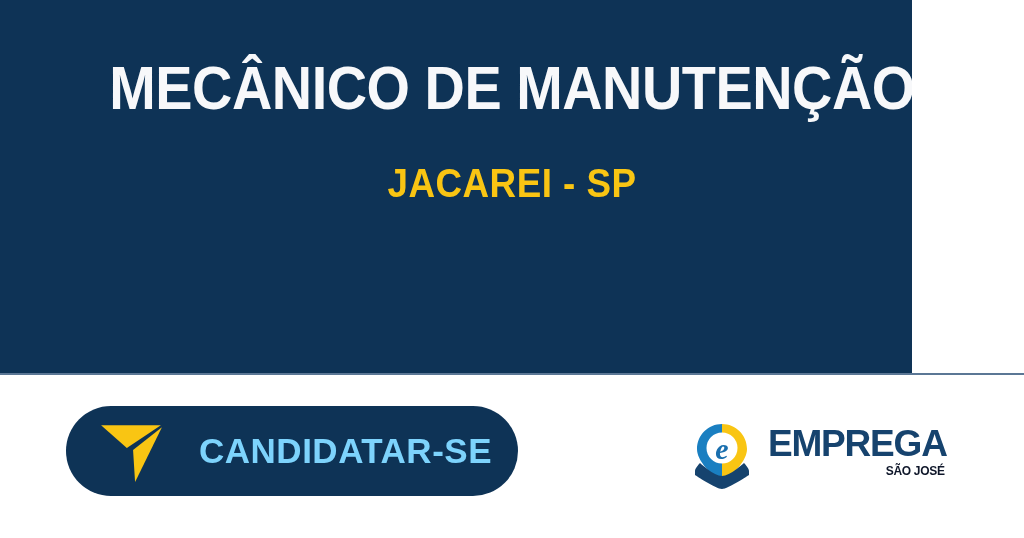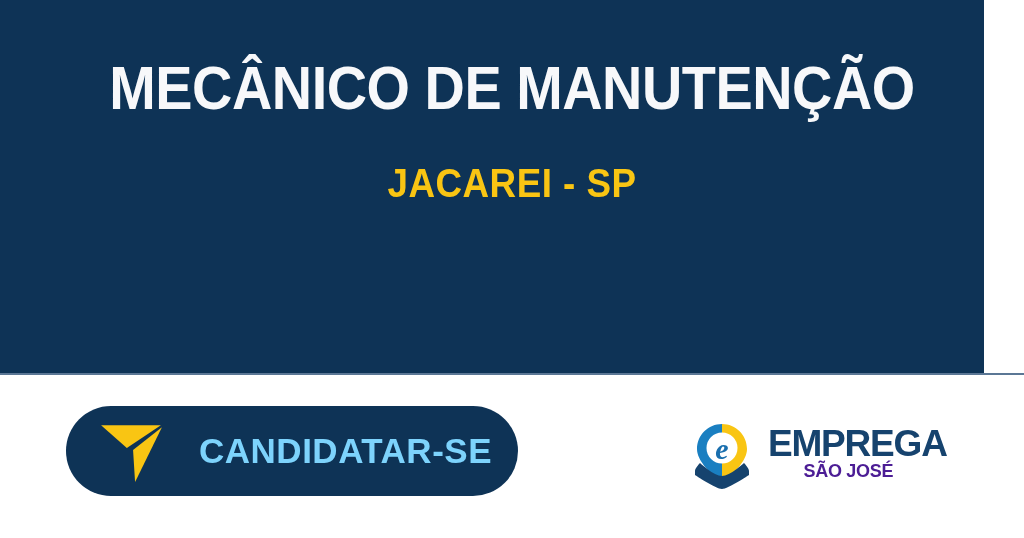--- a/index.html
+++ b/index.html
@@ -19,21 +19,21 @@
     height: 538px;
     overflow: hidden;
     background: #ffffff;
   }
 
   
   #hero {
     position: absolute;
     left: 0;
     top: 0;
-    width: 984px;
+    width: 912px;
     height: 373px;
     background: #0e3356;
     overflow: hidden;
   }
   #hero-divider {
     position: absolute;
     left: 0;
     top: 373px;
     width: 1024px;
     height: 2px;
@@ -148,29 +148,29 @@
     font-family: "Liberation Sans", sans-serif;
     font-weight: bold;
     font-size: 37px;
     line-height: 37px;
     letter-spacing: -1.2px;
     white-space: nowrap;
     display: block;
     margin-left: 16px;
   }
   #brand-sub {
-    color: #4c1d95;
-    font-family: "Liberation Sans", sans-serif;
-    font-weight: bold;
-    font-size: 18px;
+    color: #0f172a;
+    font-family: "Liberation Sans", sans-serif;
+    font-weight: bold;
+    font-size: 12px;
     line-height: 22px;
     letter-spacing: -0.3px;
     white-space: nowrap;
     display: block;
-    text-align: center;
+    text-align: right;
     padding-right: 2px;
     margin-top: -2px;
   }
 </style>
 </head>
 <body>
 
 <div id="canvas">
 
   <div id="hero">

